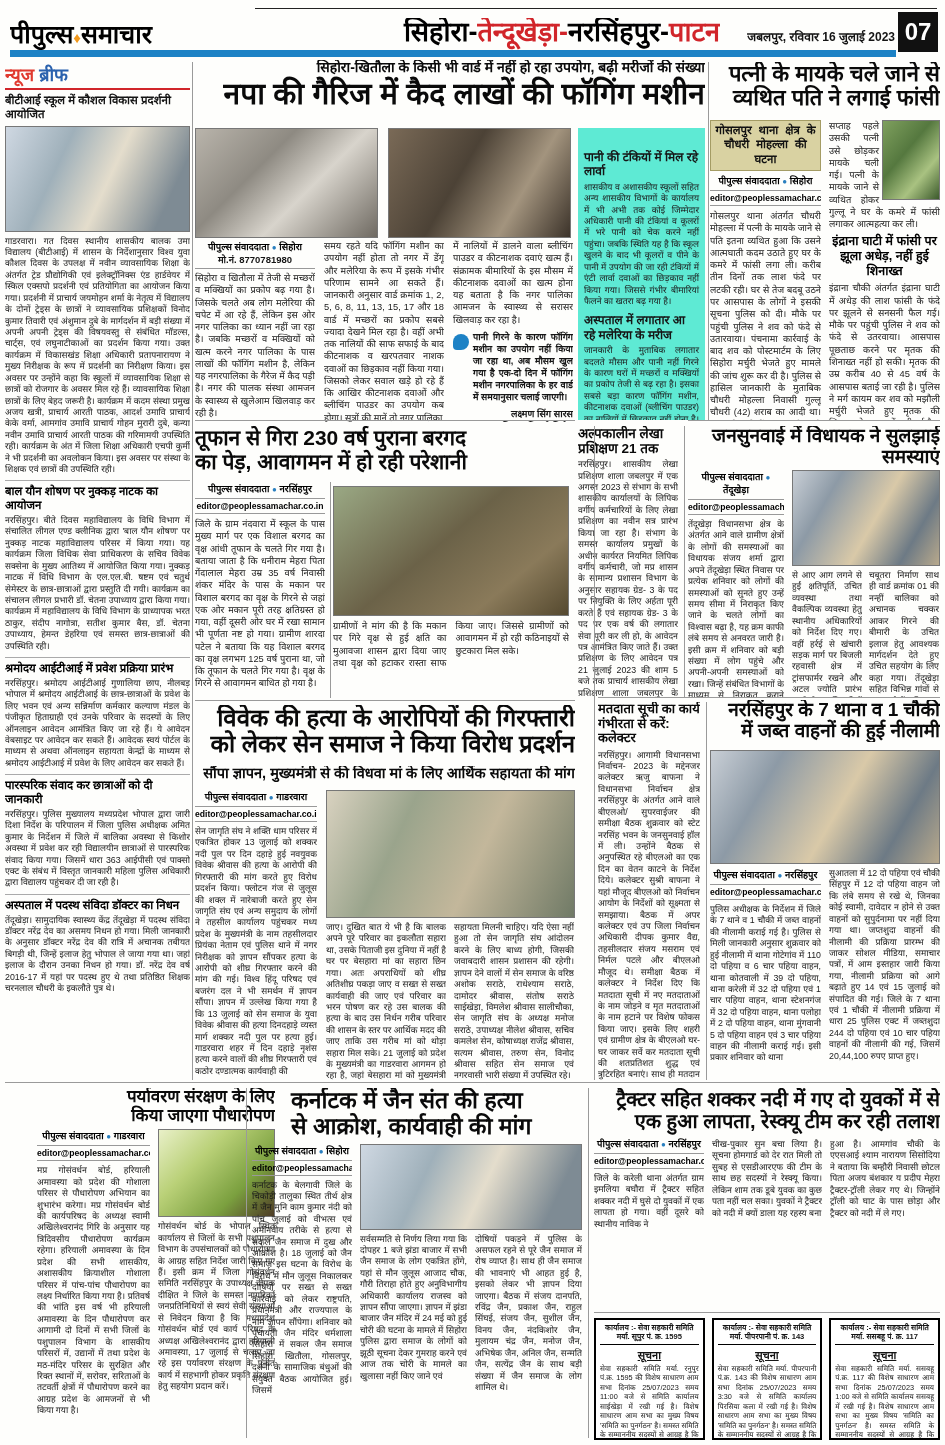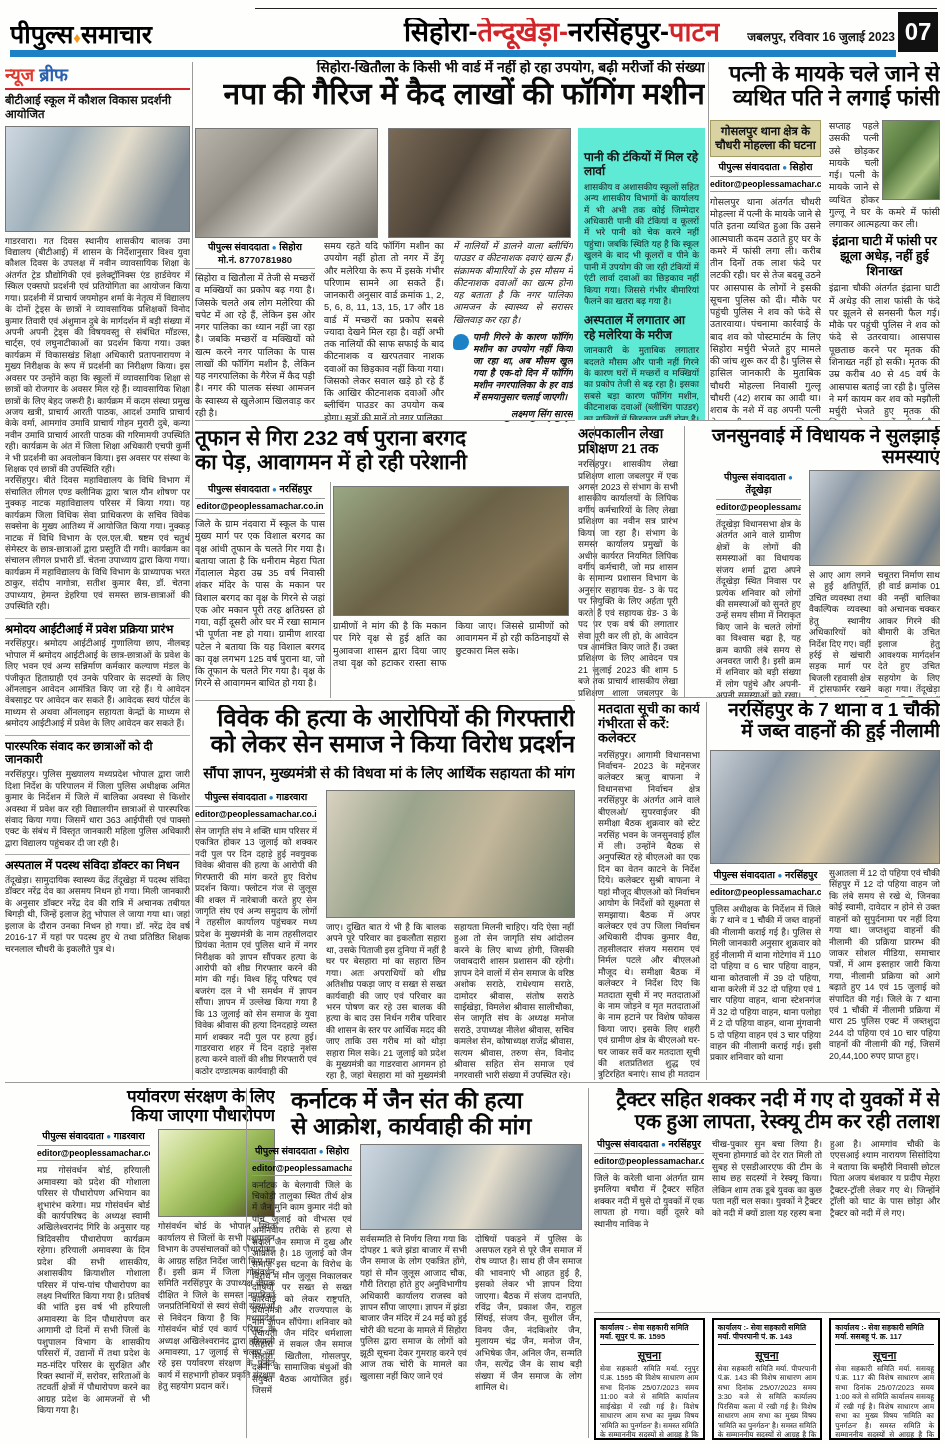--- a/index.html
+++ b/index.html
@@ -20,25 +20,25 @@
   .ph-event{background:linear-gradient(115deg,#cfd8e2 0%,#9fb0ba 30%,#e4ddcc 55%,#7e8b94 85%);}
   .ph-green{background:linear-gradient(130deg,#7fa05e 0%,#55783f 40%,#a9c281 70%,#3c5a2c 100%);}
   .ph-tree{background:linear-gradient(140deg,#9aa884 0%,#6b6248 35%,#b7a océ 0%,#5c4f38 100%);background:linear-gradient(140deg,#9aa884 0%,#6b6248 45%,#8a7a5a 75%,#55492f 100%);}
   .ph-crowd{background:linear-gradient(120deg,#c9cfd6 0%,#8d9aa6 25%,#d9c9a8 55%,#6d7a85 80%,#b8a98c 100%);}
   .ph-crowd2{background:linear-gradient(115deg,#d9d2c0 0%,#9aa48c 30%,#c3b79b 60%,#707a66 100%);}
   .ph-plant{background:linear-gradient(135deg,#e9f0c8 0%,#b9d077 35%,#7ba03f 70%,#4e3c26 100%);}
   .vsep{position:absolute;width:1px;background:#9a9a9a;}
   .hsep{position:absolute;height:1px;background:#9a9a9a;}
   .col{overflow:hidden;}
   .khaki{background:#d9d2a2;border:1px solid #a49c64;font-weight:bold;text-align:center;
-         font-size:11.5px;line-height:1.25;padding:3px 2px;color:#111;}
+         font-size:11.5px;line-height:1.25;padding:3px 2px;color:#111;font-family:Liberation Mono, monospace;}
   .subhead2{font-weight:bold;font-size:12.5px;line-height:1.2;color:#000;margin:4px 0 3px 0;text-align:center;}
   .greybox{background:#5eead4;padding:22px 6px;box-sizing:border-box;}
   .notice{border:2px solid #000;box-sizing:border-box;padding:3px 4px;background:#fff;font-size:7.3px;}
-  .notice .office{font-weight:bold;text-align:left;font-size:7.6px;line-height:1.25;border-bottom:1px solid #000;padding-bottom:2px;}
+  .notice .office{font-weight:bold;text-align:center;font-size:7.6px;line-height:1.25;border-bottom:1px solid #000;padding-bottom:2px;}
   .notice .ntitle{font-weight:bold;text-align:center;font-size:11px;text-decoration:underline;margin:2px 0;}
   .notice .nbody{text-align:justify;line-height:1.3;}
   .quote{display:flex;gap:4px;margin-top:6px;}
   .qicon{width:16px;height:16px;background:#1d82c5;border-radius:50% 50% 50% 4px;flex:none;margin-top:2px;}
   .qtext{font-weight:bold;font-size:9.2px;line-height:1.3;text-align:justify;}
   .qauth{text-align:right;font-weight:bold;font-size:9.5px;margin-top:3px;}
   .qauth .t2{display:block;font-size:8.6px;font-weight:bold;}
   .brieftitle{font-weight:bold;font-size:11.5px;line-height:1.2;color:#000;margin:5px 0 2px 0;border-top:1px solid #aaa;padding-top:4px;}
 </style>
 </head>
@@ -66,20 +66,21 @@
   <div class="abs" style="left:5px;top:62px;width:185px;height:1018px;">
     <div style="font-weight:bold;font-size:18px;border-bottom:2px solid #d1252a;padding-bottom:2px;">
       <span style="color:#e03a2f;">न्यूज</span>
       <span style="color:#2b62ae;">ब्रीफ</span>
     </div>
 
     <div style="font-weight:bold;font-size:11.5px;line-height:1.2;margin-top:4px;">बीटीआई स्कूल में कौशल विकास प्रदर्शनी आयोजित</div>
     <div class="ph ph-event" style="width:100%;height:106px;margin:4px 0;"></div>
     <div class="body-sm">गाडरवारा। गत दिवस स्थानीय शासकीय बालक उमा विद्यालय (बीटीआई) में शासन के निर्देशानुसार विश्व युवा कौशल दिवस के उपलक्ष में नवीन व्यावसायिक शिक्षा के अंतर्गत ट्रेड प्रौद्योगिकी एवं इलेक्ट्रॉनिक्स एंड हार्डवेयर में स्किल एक्सपो प्रदर्शनी एवं प्रतियोगिता का आयोजन किया गया। प्रदर्शनी में प्राचार्य जयमोहन शर्मा के नेतृत्व में विद्यालय के दोनों ट्रेड्स के छात्रों ने व्यावसायिक प्रशिक्षकों विनोद कुमार तिवारी एवं अंशुमान दुबे के मार्गदर्शन में बड़ी संख्या में अपनी अपनी ट्रेड्स की विषयवस्तु से संबंधित मॉडल्स, चार्ट्स, एवं लघुनाटीकाओं का प्रदर्शन किया गया। उक्त कार्यक्रम में विकासखंड शिक्षा अधिकारी प्रतापनारायण ने मुख्य निरीक्षक के रूप में प्रदर्शनी का निरीक्षण किया। इस अवसर पर उन्होंने कहा कि स्कूलों में व्यावसायिक शिक्षा से छात्रों को रोजगार के अवसर मिल रहे हैं। व्यावसायिक शिक्षा छात्रों के लिए बेहद जरूरी है। कार्यक्रम में कदम संस्था प्रमुख अजय खत्री, प्राचार्य आरती पाठक, आदर्श उमावि प्राचार्य केके वर्मा, आमगांव उमावि प्राचार्य गोहन मुरारी दुबे, कन्या नवीन उमावि प्राचार्य आरती पाठक की गरिमामयी उपस्थिति रही। कार्यक्रम के अंत में जिला शिक्षा अधिकारी एचपी कुर्मी ने भी प्रदर्शनी का अवलोकन किया। इस अवसर पर संस्था के शिक्षक एवं छात्रों की उपस्थिति रही।</div>
 
+    <div class="brieftitle">बाल यौन शोषण पर नुक्कड़ नाटक का आयोजन</div>
     <div class="body-sm">नरसिंहपुर। बीते दिवस महाविद्यालय के विधि विभाग में संचालित लीगल एण्ड क्लीनिक द्वारा 'बाल यौन शोषण' पर नुक्कड़ नाटक महाविद्यालय परिसर में किया गया। यह कार्यक्रम जिला विधिक सेवा प्राधिकरण के सचिव विवेक सक्सेना के मुख्य आतिथ्य में आयोजित किया गया। नुक्कड़ नाटक में विधि विभाग के एल.एल.बी. षष्टम एवं चतुर्थ सेमेस्टर के छात्र-छात्राओं द्वारा प्रस्तुति दी गयी। कार्यक्रम का संचालन लीगल प्रभारी डॉ. चेतना उपाध्याय द्वारा किया गया। कार्यक्रम में महाविद्यालय के विधि विभाग के प्राध्यापक भरत ठाकुर, संदीप नागोत्रा, सतीश कुमार बैस, डॉ. चेतना उपाध्याय, हेमन्त डेहरिया एवं समस्त छात्र-छात्राओं की उपस्थिति रही।</div>
 
     <div class="brieftitle">श्रमोदय आईटीआई में प्रवेश प्रक्रिया प्रारंभ</div>
     <div class="body-sm">नरसिंहपुर। श्रमोदय आईटीआई गुणालिया छाप, नीलबड़ भोपाल में श्रमोदय आईटीआई के छात्र-छात्राओं के प्रवेश के लिए भवन एवं अन्य सन्निर्माण कर्मकार कल्याण मंडल के पंजीकृत हिताग्राही एवं उनके परिवार के सदस्यों के लिए ऑनलाइन आवेदन आमंत्रित किए जा रहे हैं। ये आवेदन वेबसाइट पर आवेदन कर सकते हैं। आवेदक स्वयं पोर्टल के माध्यम से अथवा ऑनलाइन सहायता केन्द्रों के माध्यम से श्रमोदय आईटीआई में प्रवेश के लिए आवेदन कर सकते हैं।</div>
 
     <div class="brieftitle">पारस्परिक संवाद कर छात्राओं को दी जानकारी</div>
     <div class="body-sm">नरसिंहपुर। पुलिस मुख्यालय मध्यप्रदेश भोपाल द्वारा जारी दिशा निर्देश के परिपालन में जिला पुलिस अधीक्षक अमित कुमार के निर्देशन में जिले में बालिका अवस्था से किशोर अवस्था में प्रवेश कर रही विद्यालयीन छात्राओं से पारस्परिक संवाद किया गया। जिसमें धारा 363 आईपीसी एवं पाक्सो एक्ट के संबंध में विस्तृत जानकारी महिला पुलिस अधिकारी द्वारा विद्यालय पहुंचकर दी जा रही है।</div>
 
     <div class="brieftitle">अस्पताल में पदस्थ संविदा डॉक्टर का निधन</div>
     <div class="body-sm">तेंदूखेड़ा। सामुदायिक स्वास्थ्य केंद्र तेंदूखेड़ा में पदस्थ संविदा डॉक्टर नरेंद्र देव का असमय निधन हो गया। मिली जानकारी के अनुसार डॉक्टर नरेंद्र देव की रात्रि में अचानक तबीयत बिगड़ी थी, जिन्हें इलाज हेतु भोपाल ले जाया गया था। जहां इलाज के दौरान उनका निधन हो गया। डॉ. नरेंद्र देव वर्ष 2016-17 में यहां पर पदस्थ हुए थे तथा प्रतिष्ठित शिक्षक चरनलाल चौधरी के इकलौते पुत्र थे।</div>
@@ -93,21 +94,21 @@
   <div class="abs ph ph-machine" style="left:195px;top:128px;width:183px;height:110px;"></div>
   <div class="abs ph ph-machine2" style="left:388px;top:128px;width:183px;height:110px;"></div>
 
   <div class="abs" style="left:195px;top:240px;width:380px;height:182px;display:flex;gap:9px;">
     <div class="col" style="width:120px;">
       <div class="byline"><span>पीपुल्स संवाददाता</span> <span class="dot">●</span> <span>सिहोरा</span></div>
       <div style="font-weight:bold;font-size:9.5px;text-align:center;border-bottom:1px solid #999;padding-bottom:2px;margin-bottom:3px;">मो.नं. 8770781980</div>
       <div class="body">सिहोरा व खितौला में तेजी से मच्छरों व मक्खियों का प्रकोप बढ़ गया है। जिसके चलते अब लोग मलेरिया की चपेट में आ रहे हैं, लेकिन इस ओर नगर पालिका का ध्यान नहीं जा रहा है। जबकि मच्छरों व मक्खियों को खत्म करने नगर पालिका के पास लाखों की फॉगिंग मशीन है, लेकिन यह नगरपालिका के गैरेज में कैद पड़ी है। नगर की पालक संस्था आमजन के स्वास्थ्य से खुलेआम खिलवाड़ कर रही है।</div>
     </div>
     <div class="col body" style="width:120px;">समय रहते यदि फॉगिंग मशीन का उपयोग नहीं होता तो नगर में डेंगू और मलेरिया के रूप में इसके गंभीर परिणाम सामने आ सकते हैं। जानकारी अनुसार वार्ड क्रमांक 1, 2, 5, 6, 8, 11, 13, 15, 17 और 18 वार्ड में मच्छरों का प्रकोप सबसे ज्यादा देखने मिल रहा है। वहीं अभी तक नालियों की साफ सफाई के बाद कीटनाशक व खरपतवार नाशक दवाओं का छिड़काव नहीं किया गया। जिसको लेकर सवाल खड़े हो रहे हैं कि आखिर कीटनाशक दवाओं और ब्लीचिंग पाउडर का उपयोग कब होगा। सूत्रों की मानें तो नगर पालिका</div>
-    <div class="col" style="width:120px;font-style:italic;">
+    <div class="col" style="width:120px;">
       <div class="body">में नालियों में डालने वाला ब्लीचिंग पाउडर व कीटनाशक दवाएं खत्म हैं। संक्रामक बीमारियों के इस मौसम में कीटनाशक दवाओं का खत्म होना यह बताता है कि नगर पालिका आमजन के स्वास्थ्य से सरासर खिलवाड़ कर रहा है।</div>
       <div class="quote">
         <div class="qicon"></div>
         <div class="qtext">पानी गिरने के कारण फॉगिंग मशीन का उपयोग नहीं किया जा रहा था, अब मौसम खुल गया है एक-दो दिन में फॉगिंग मशीन नगरपालिका के हर वार्ड में समयानुसार चलाई जाएगी।</div>
       </div>
       <div class="qauth">
         <span>लक्ष्मण सिंग सारस</span>
         <span class="t2">मुख्य नगरपालिका अधिकारी सिहोरा</span>
       </div>
     </div>
@@ -139,21 +140,21 @@
       <div class="ph ph-green" style="float:right;width:58px;height:80px;margin:0 0 2px 3px;"></div>
       <div class="body">सप्ताह पहले उसकी पत्नी उसे छोड़कर मायके चली गई। पत्नी के मायके जाने से व्यथित होकर गुल्लू ने घर के कमरे में फांसी लगाकर आत्महत्या कर ली।</div>
       <div class="subhead2">इंद्राना घाटी में फांसी पर झूला अधेड़, नहीं हुई शिनाख्त</div>
       <div class="body">इंद्राना चौकी अंतर्गत इंद्राना घाटी में अधेड़ की लाश फांसी के फंदे पर झूलने से सनसनी फैल गई। मौके पर पहुंची पुलिस ने शव को फंदे से उतरवाया। आसपास पूछताछ करने पर मृतक की शिनाख्त नहीं हो सकी। मृतक की उम्र करीब 40 से 45 वर्ष के आसपास बताई जा रही है। पुलिस ने मर्ग कायम कर शव को मझौली मर्चुरी भेजते हुए मृतक की शिनाख्त के प्रयास में लगी हुई है।</div>
     </div>
   </div>
 
   <div class="hsep" style="left:195px;top:420px;width:380px;"></div>
 
   <div class="abs hl-left" style="left:195px;top:426px;width:280px;font-size:21px;">
-    <div>तूफान से गिरा 232 वर्ष पुराना बरगद</div>
+    <div>तूफान से गिरा 230 वर्ष पुराना बरगद</div>
     <div>का पेड़, आवागमन में हो रही परेशानी</div>
   </div>
 
   <div class="abs" style="left:195px;top:482px;width:130px;height:216px;">
     <div class="byline"><span>पीपुल्स संवाददाता</span> <span class="dot">●</span> <span>नरसिंहपुर</span></div>
     <div class="email">editor@peoplessamachar.co.in</div>
     <div class="body">जिले के ग्राम नंदवारा में स्कूल के पास मुख्य मार्ग पर एक विशाल बरगद का वृक्ष आंधी तूफान के चलते गिर गया है। बताया जाता है कि धनीराम मेहरा पिता गेंदालाल मेहरा उम्र 35 वर्ष निवासी शंकर मंदिर के पास के मकान पर विशाल बरगद का वृक्ष के गिरने से जहां एक ओर मकान पूरी तरह क्षतिग्रस्त हो गया, वहीं दूसरी ओर घर में रखा सामान भी पूर्णता नष्ट हो गया। ग्रामीण शारदा पटेल ने बताया कि यह विशाल बरगद का वृक्ष लगभग 125 वर्ष पुराना था, जो कि तूफान के चलते गिर गया है। वृक्ष के गिरने से आवागमन बाधित हो गया है।</div>
   </div>
 
   <div class="abs ph ph-tree" style="left:333px;top:486px;width:236px;height:130px;"></div>
@@ -165,21 +166,21 @@
       <div>प्रशिक्षण 21 तक</div>
     </div>
     <div class="body-sm" style="margin-top:3px;">नरसिंहपुर। शासकीय लेखा प्रशिक्षण शाला जबलपुर में एक अगस्त 2023 से संभाग के सभी शासकीय कार्यालयों के लिपिक वर्गीय कर्मचारियों के लिए लेखा प्रशिक्षण का नवीन सत्र प्रारंभ किया जा रहा है। संभाग के समस्त कार्यालय प्रमुखों के अधीन कार्यरत नियमित लिपिक वर्गीय कर्मचारी, जो मप्र शासन के सामान्य प्रशासन विभाग के अनुसार सहायक ग्रेड- 3 के पद पर नियुक्ति के लिए अर्हता पूरी करते हैं एवं सहायक ग्रेड- 3 के पद पर एक वर्ष की लगातार सेवा पूरी कर ली हो, के आवेदन पत्र आमंत्रित किए जाते हैं। उक्त प्रशिक्षण के लिए आवेदन पत्र 21 जुलाई 2023 की शाम 5 बजे तक प्राचार्य शासकीय लेखा प्रशिक्षण शाला जबलपुर के कार्यालय में जमा किए जा सकते हैं।</div>
   </div>
 
   <div class="hsep" style="left:688px;top:420px;width:252px;"></div>
   <div class="abs hl" style="left:688px;top:426px;width:252px;font-size:19px;">जनसुनवाई में विधायक ने सुलझाई समस्याएं</div>
 
   <div class="abs" style="left:688px;top:470px;width:252px;height:228px;">
     <div style="display:flex;gap:8px;">
-      <div class="col" style="width:96px;margin-left:28px;">
+      <div class="col" style="width:96px;">
         <div class="byline"><span>पीपुल्स संवाददाता</span> <span class="dot">●</span> <span>तेंदूखेड़ा</span></div>
         <div class="email">editor@peoplessamachar.co.in</div>
         <div class="body-sm">तेंदूखेड़ा विधानसभा क्षेत्र के अंतर्गत आने वाले ग्रामीण क्षेत्रों के लोगों की समस्याओं का विधायक संजय शर्मा द्वारा अपने तेंदूखेड़ा स्थित निवास पर प्रत्येक शनिवार को लोगों की समस्याओं को सुनते हुए उन्हें समय सीमा में निराकृत किए जाने के चलते लोगों का विश्वास बढ़ा है, यह क्रम काफी लंबे समय से अनवरत जारी है। इसी क्रम में शनिवार को बड़ी संख्या में लोग पहुंचे और अपनी-अपनी समस्याओं को रखा। जिन्हें संबंधित विभागों के माध्यम से निराकृत कराने आश्वासन दिया गया, वहीं कुछ समस्याएं तो मौके पर ही निराकृत की गईं। चौकसा</div>
       </div>
       <div class="col" style="width:148px;">
         <div class="ph ph-crowd" style="width:148px;height:96px;"></div>
         <div style="display:flex;gap:7px;margin-top:4px;">
           <div class="col body-sm" style="width:70px;">से आए आग लगने से हुईं क्षतिपूर्ति, उचित व्यवस्था तथा वैकल्पिक व्यवस्था हेतु स्थानीय अधिकारियों को निर्देश दिए गए। वहीं हर्रई से खंचारी सड़क मार्ग पर बिजली रहवासी क्षेत्र में ट्रांसफार्मर रखने और अटल ज्योति प्रारंभ करने हेतु अधिकारियों को निर्देश दिया गया। धमेटा, खडई, में खेरापति मंदिर में टीन शेड, इमलिया कढ़ेली में</div>
           <div class="col body-sm" style="width:70px;">चबूतरा निर्माण साथ ही वार्ड क्रमांक 01 की नन्हीं बालिका को अचानक चक्कर आकर गिरने की बीमारी के उचित इलाज हेतु आवश्यक मार्गदर्शन देते हुए उचित सहयोग के लिए कहा गया। तेंदूखेड़ा सहित विभिन्न गांवों से आए लोगों की बात सुनते हुए निराकरण की बात रखी गई। इस मौके पर बड़ी संख्या में कांग्रेस कार्यकर्ता भी उपस्थित रहे।</div>
         </div>

